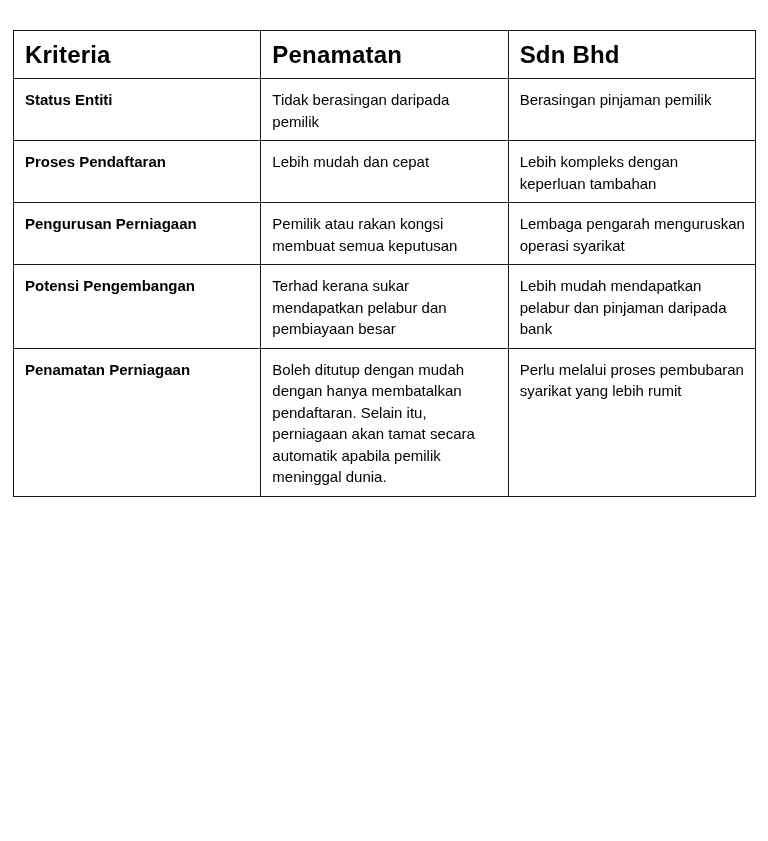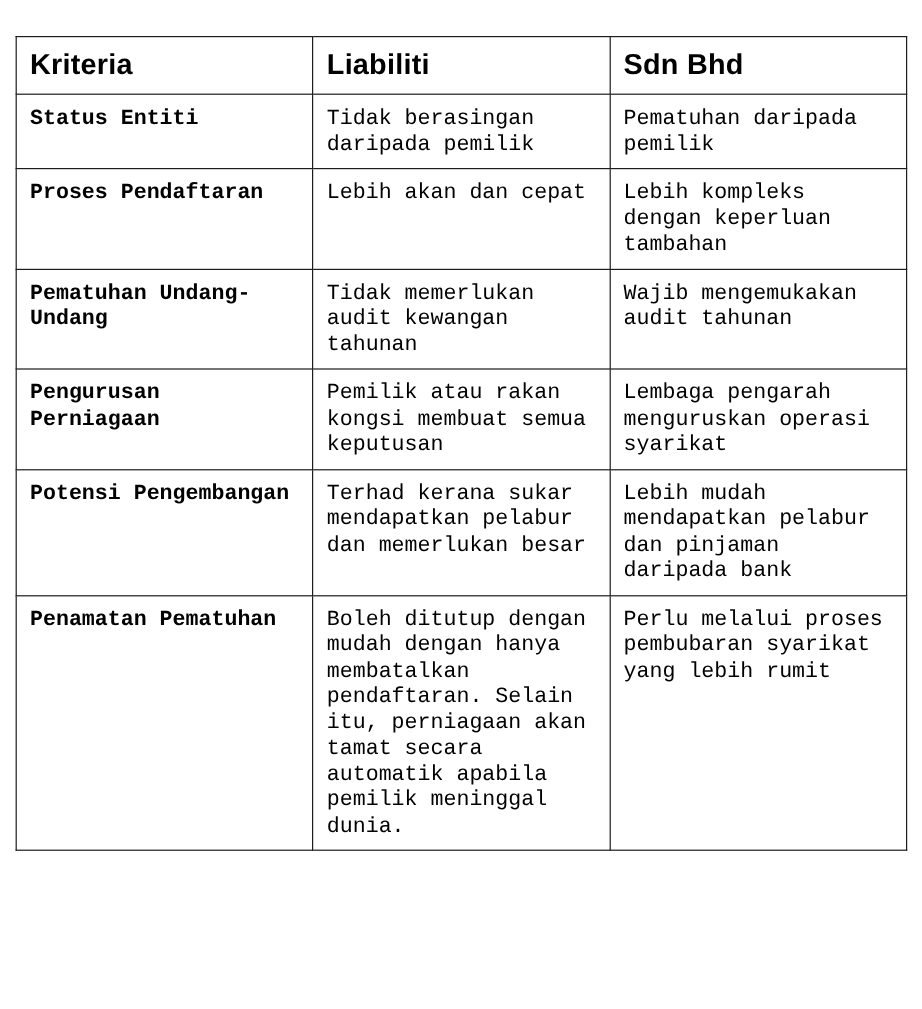--- a/index.html
+++ b/index.html
@@ -34,79 +34,73 @@
   th {
     font-size: 24px;
     font-weight: bold;
     height: 48px;
     vertical-align: middle;
     padding: 2px 10px 2px 11px;
     letter-spacing: 0.2px;
     margin-top: 40px;
   }
   td {
-    font-size: 18px;
+    font-size: 15px;
     line-height: 21.5px;
     padding: 10px 10px 8px 11px;
-    font-family: Liberation Mono, monospace;
   }
   td.criteria {
     font-weight: bold;
   }
 </style>
 </head>
 <body>
 
 <div class="page">
   <table class="comparison">
     <colgroup>
       <col>
       <col>
       <col>
     </colgroup>
     <thead>
       <tr>
         <th>Kriteria</th>
-        <th>Liabiliti</th>
+        <th>Penamatan</th>
         <th>Sdn Bhd</th>
       </tr>
     </thead>
     <tbody id="table-body">
   <tr>
     <td class="criteria">Status Entiti</td>
     <td>Tidak berasingan daripada pemilik</td>
-    <td>Pematuhan daripada pemilik</td>
+    <td>Berasingan pinjaman pemilik</td>
   </tr>
 
 
   <tr>
     <td class="criteria">Proses Pendaftaran</td>
-    <td>Lebih akan dan cepat</td>
+    <td>Lebih mudah dan cepat</td>
     <td>Lebih kompleks dengan keperluan tambahan</td>
   </tr>
 
-  <tr>
-    <td class="criteria">Pematuhan Undang-Undang</td>
-    <td>Tidak memerlukan audit kewangan tahunan</td>
-    <td>Wajib mengemukakan audit tahunan</td>
-  </tr>
 
 
   <tr>
     <td class="criteria">Pengurusan Perniagaan</td>
     <td>Pemilik atau rakan kongsi membuat semua keputusan</td>
     <td>Lembaga pengarah menguruskan operasi syarikat</td>
   </tr>
 
   <tr>
     <td class="criteria">Potensi Pengembangan</td>
-    <td>Terhad kerana sukar mendapatkan pelabur dan memerlukan besar</td>
+    <td>Terhad kerana sukar mendapatkan pelabur dan pembiayaan besar</td>
     <td>Lebih mudah mendapatkan pelabur dan pinjaman daripada bank</td>
   </tr>
 
   <tr>
-    <td class="criteria">Penamatan Pematuhan</td>
+    <td class="criteria">Penamatan Perniagaan</td>
     <td>Boleh ditutup dengan mudah dengan hanya membatalkan pendaftaran. Selain itu, perniagaan akan tamat secara automatik apabila pemilik meninggal dunia.</td>
     <td>Perlu melalui proses pembubaran syarikat yang lebih rumit</td>
   </tr>
 </tbody>
   </table>
 </div>
 
 </body></html>

